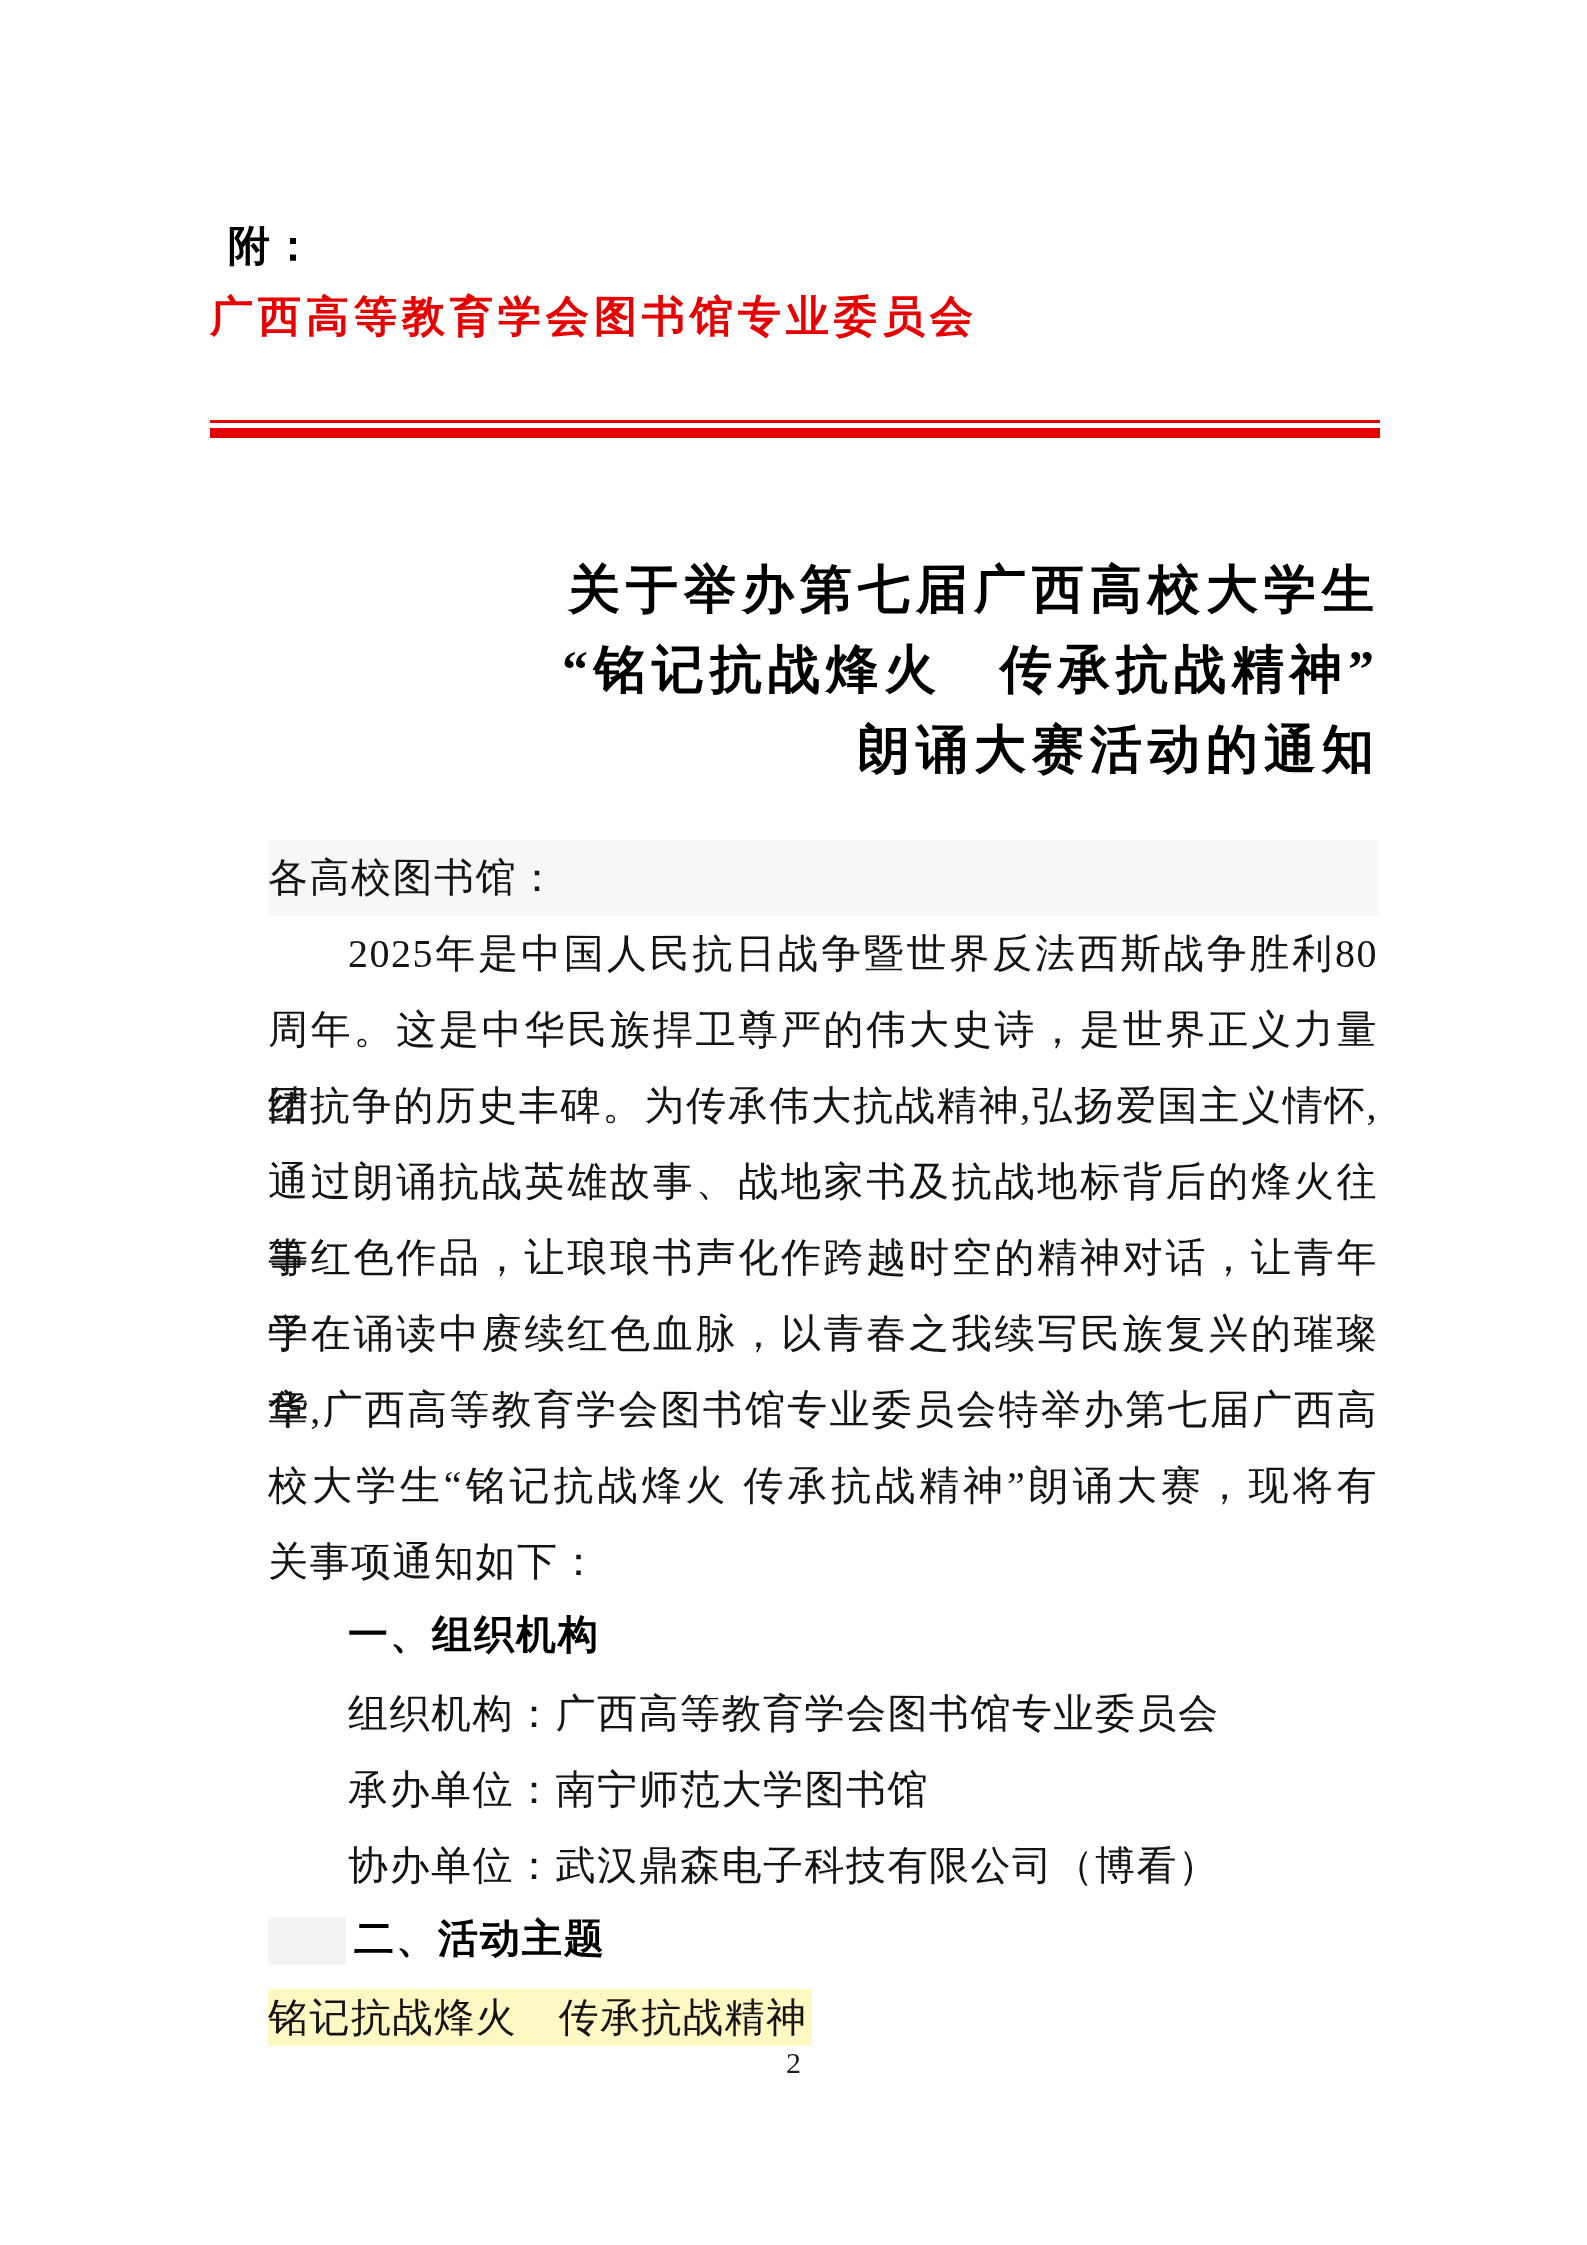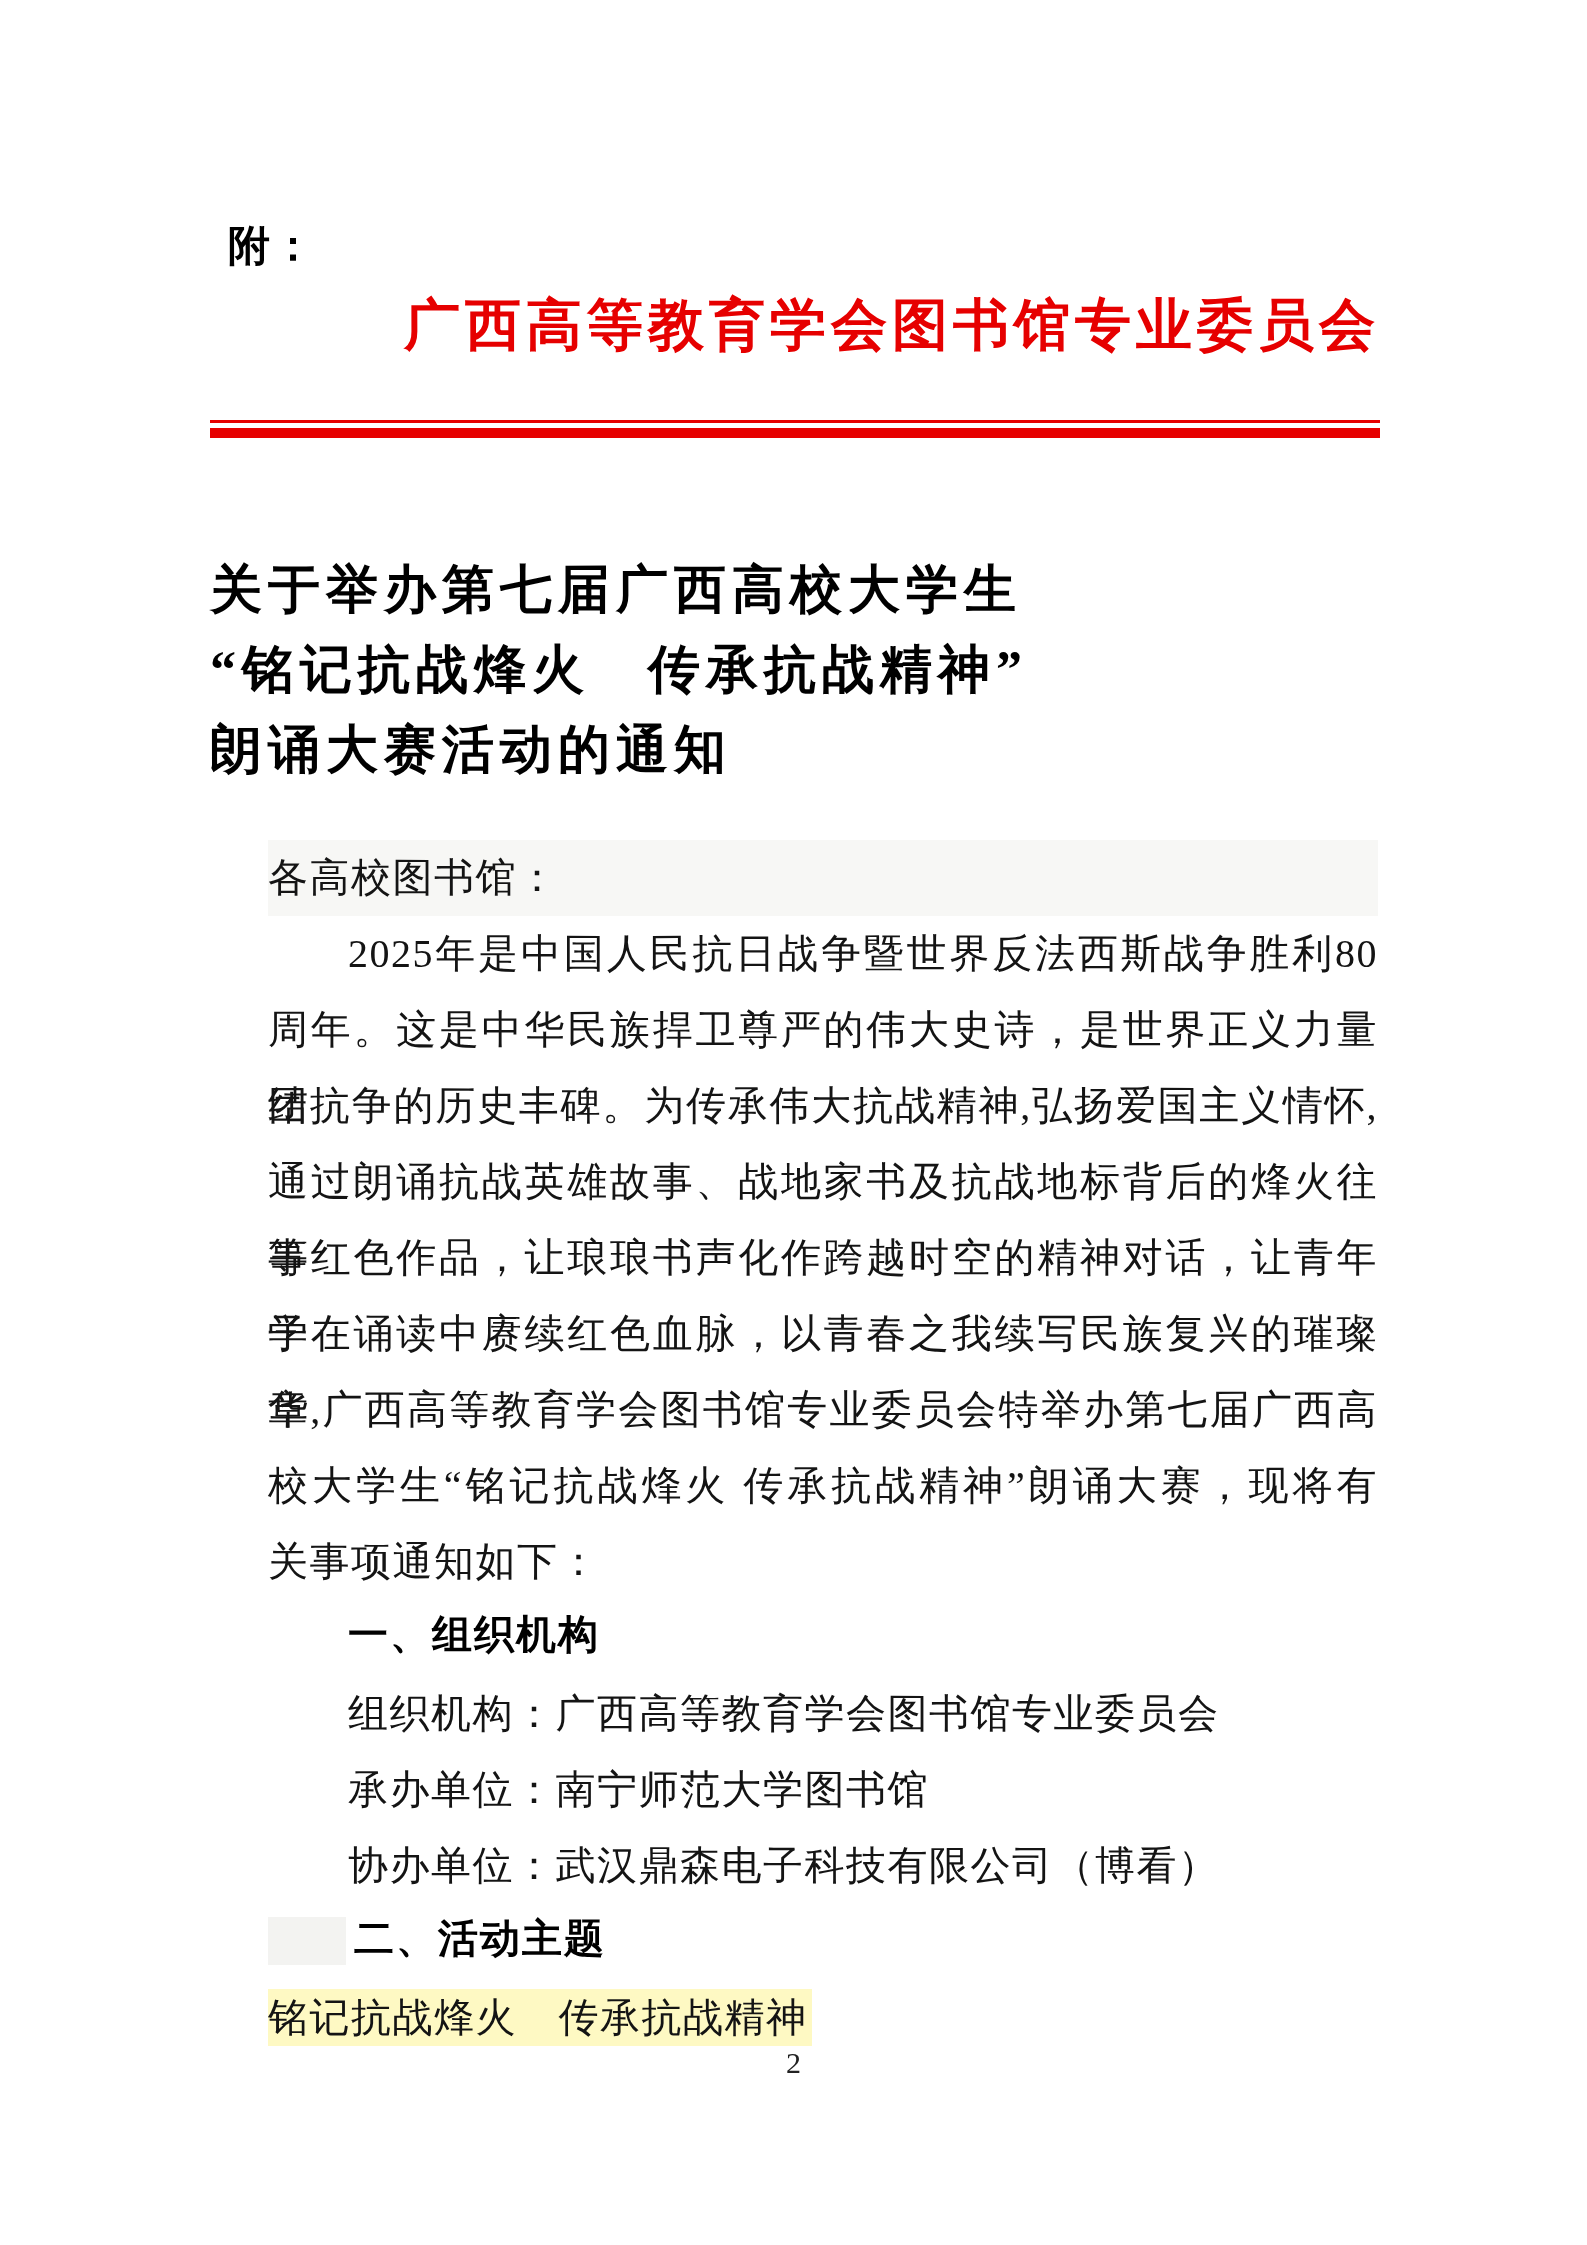--- a/index.html
+++ b/index.html
@@ -24,22 +24,22 @@
     letter-spacing: 2px;
     color: #000000;
   }
 
   
   .org-title {
     position: absolute;
     left: 210px;
     top: 288px;
     width: 1170px;
-    text-align: right;
-    font-size: 56px;
+    text-align: left;
+    font-size: 43px;
     font-weight: bold;
     letter-spacing: 5px;
     color: #e60000;
     white-space: nowrap;
   }
 
   
   .red-rule {
     position: absolute;
     left: 210px;
@@ -49,21 +49,21 @@
   .rule-thin  { height: 3px;  background: #e60000; }
   .rule-gap   { height: 5px;  background: transparent; }
   .rule-thick { height: 10px; background: #e60000; }
 
   
   .doc-title {
     position: absolute;
     left: 210px;
     top: 550px;
     width: 1170px;
-    text-align: left;
+    text-align: right;
     font-size: 52px;
     font-weight: bold;
     letter-spacing: 6px;
     line-height: 80px;
     color: #000000;
   }
 
   
   .body-col {
     position: absolute;

